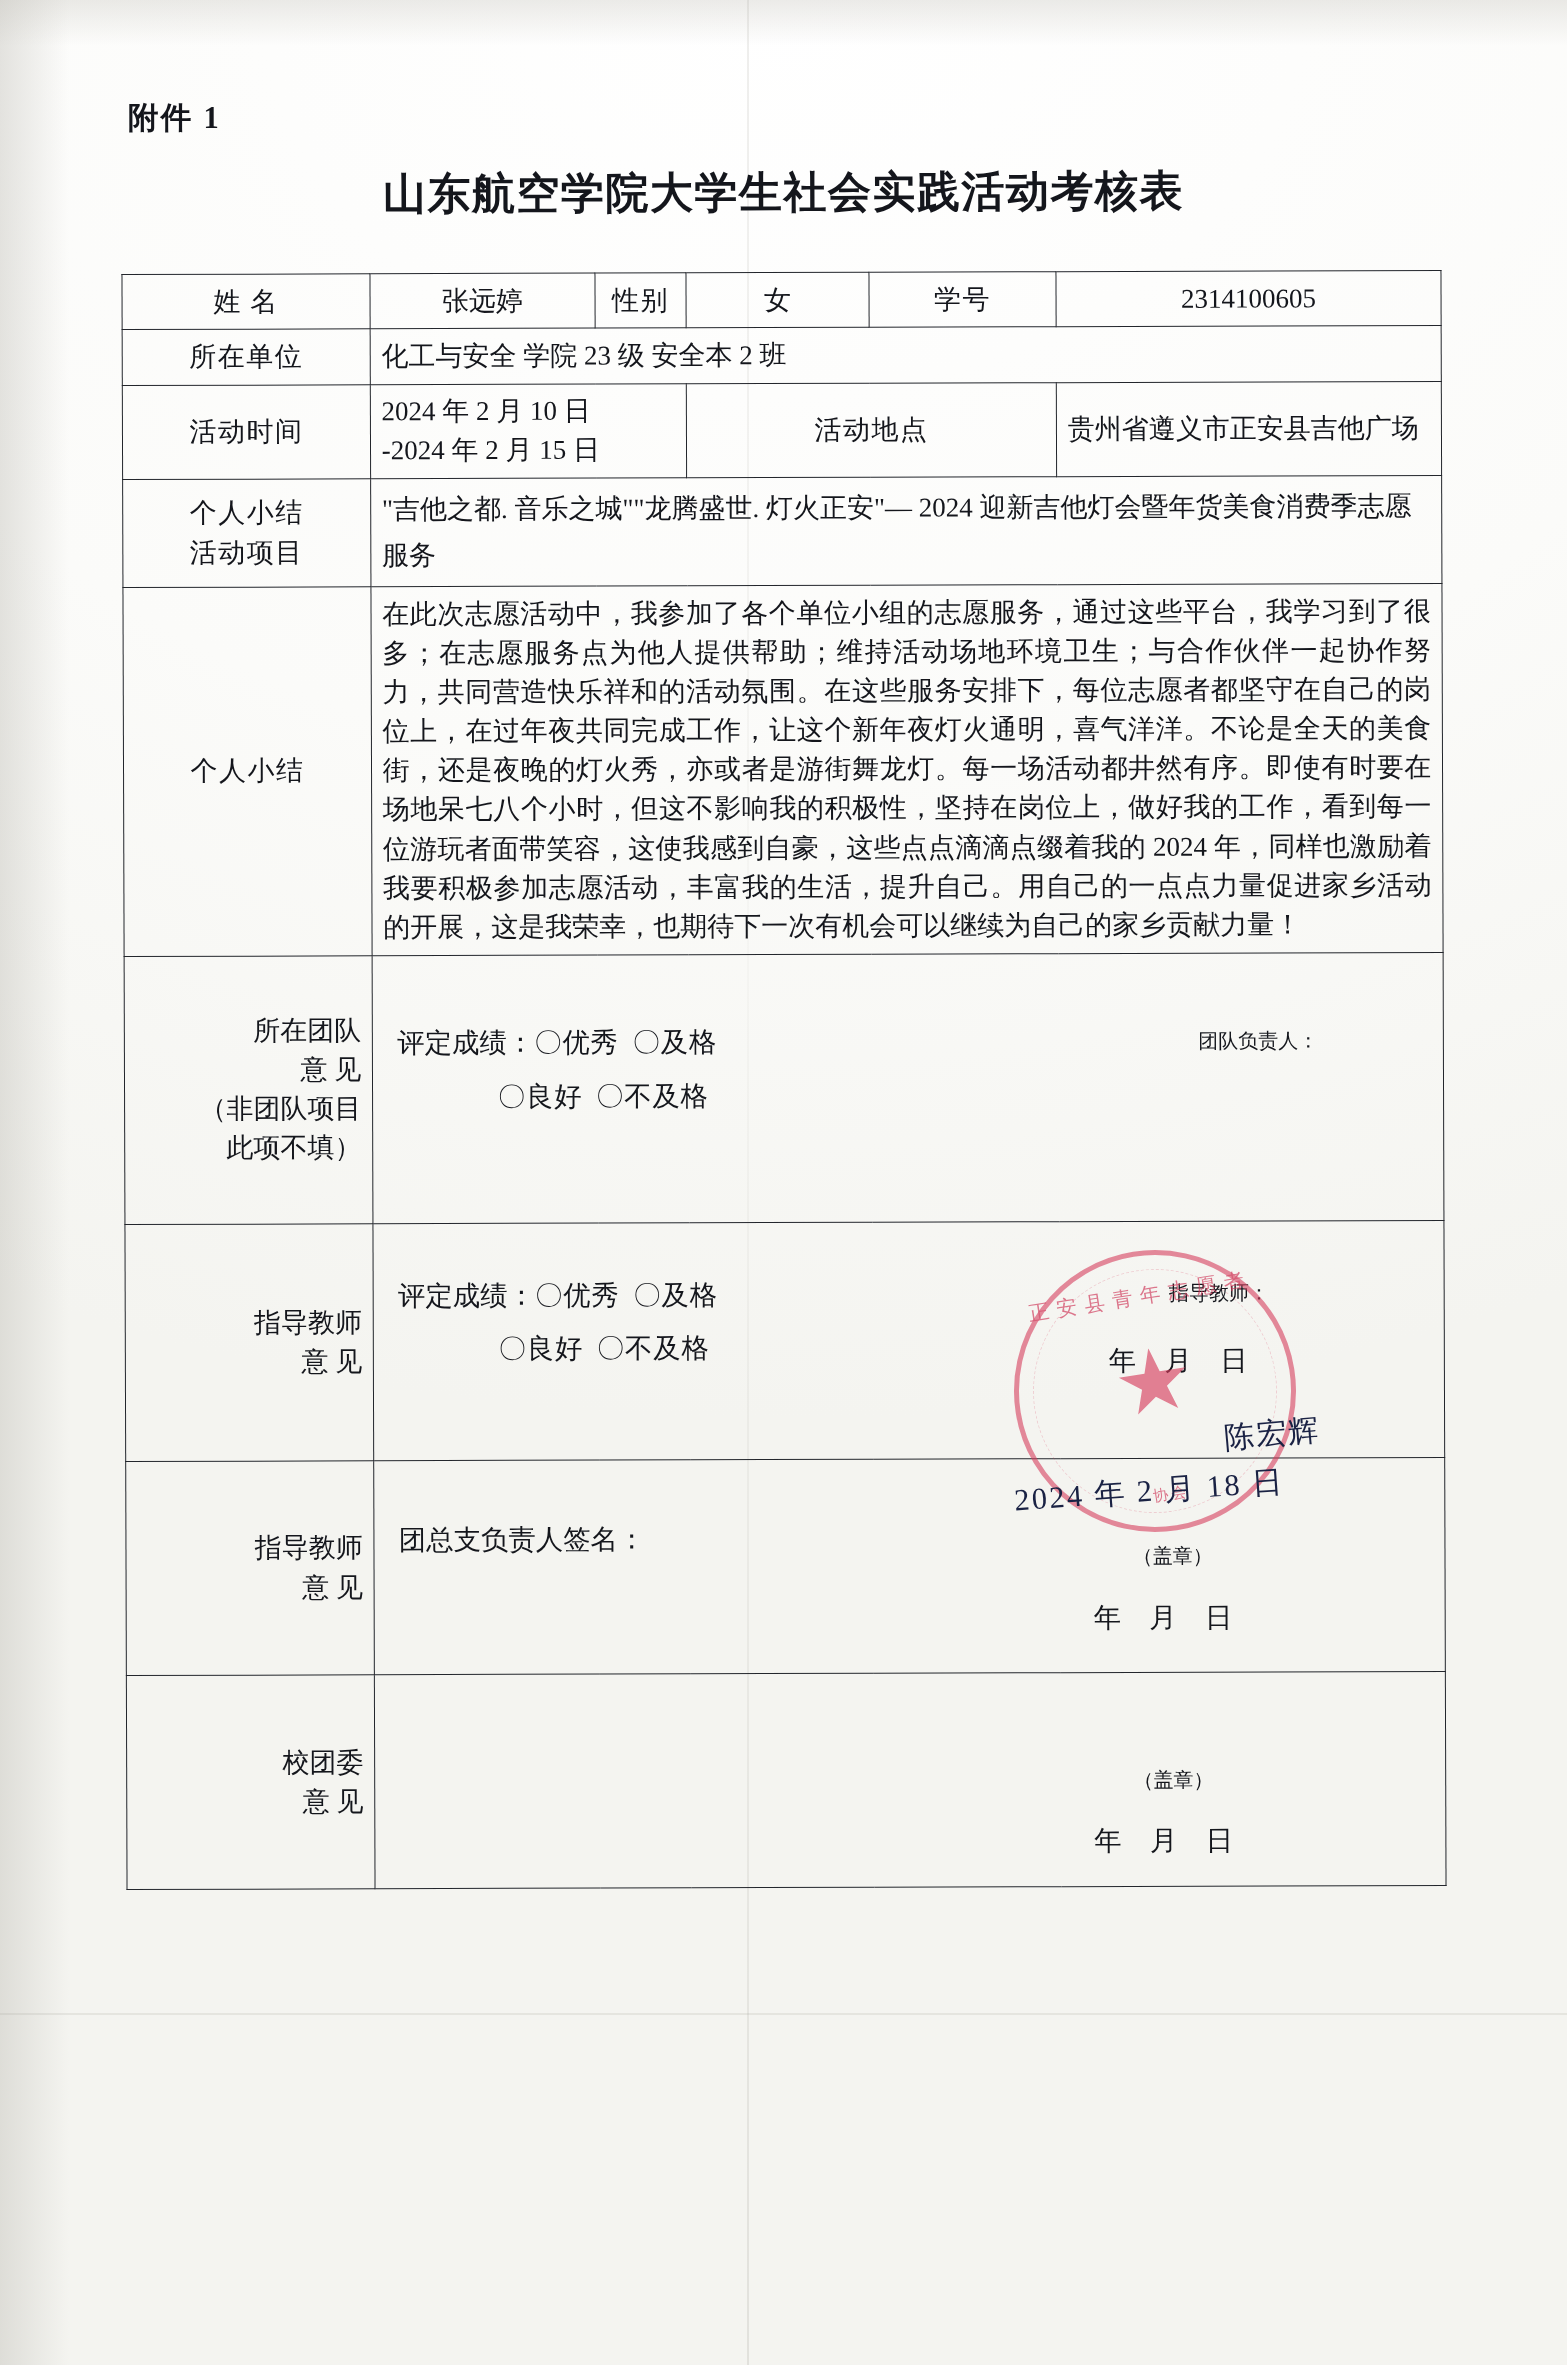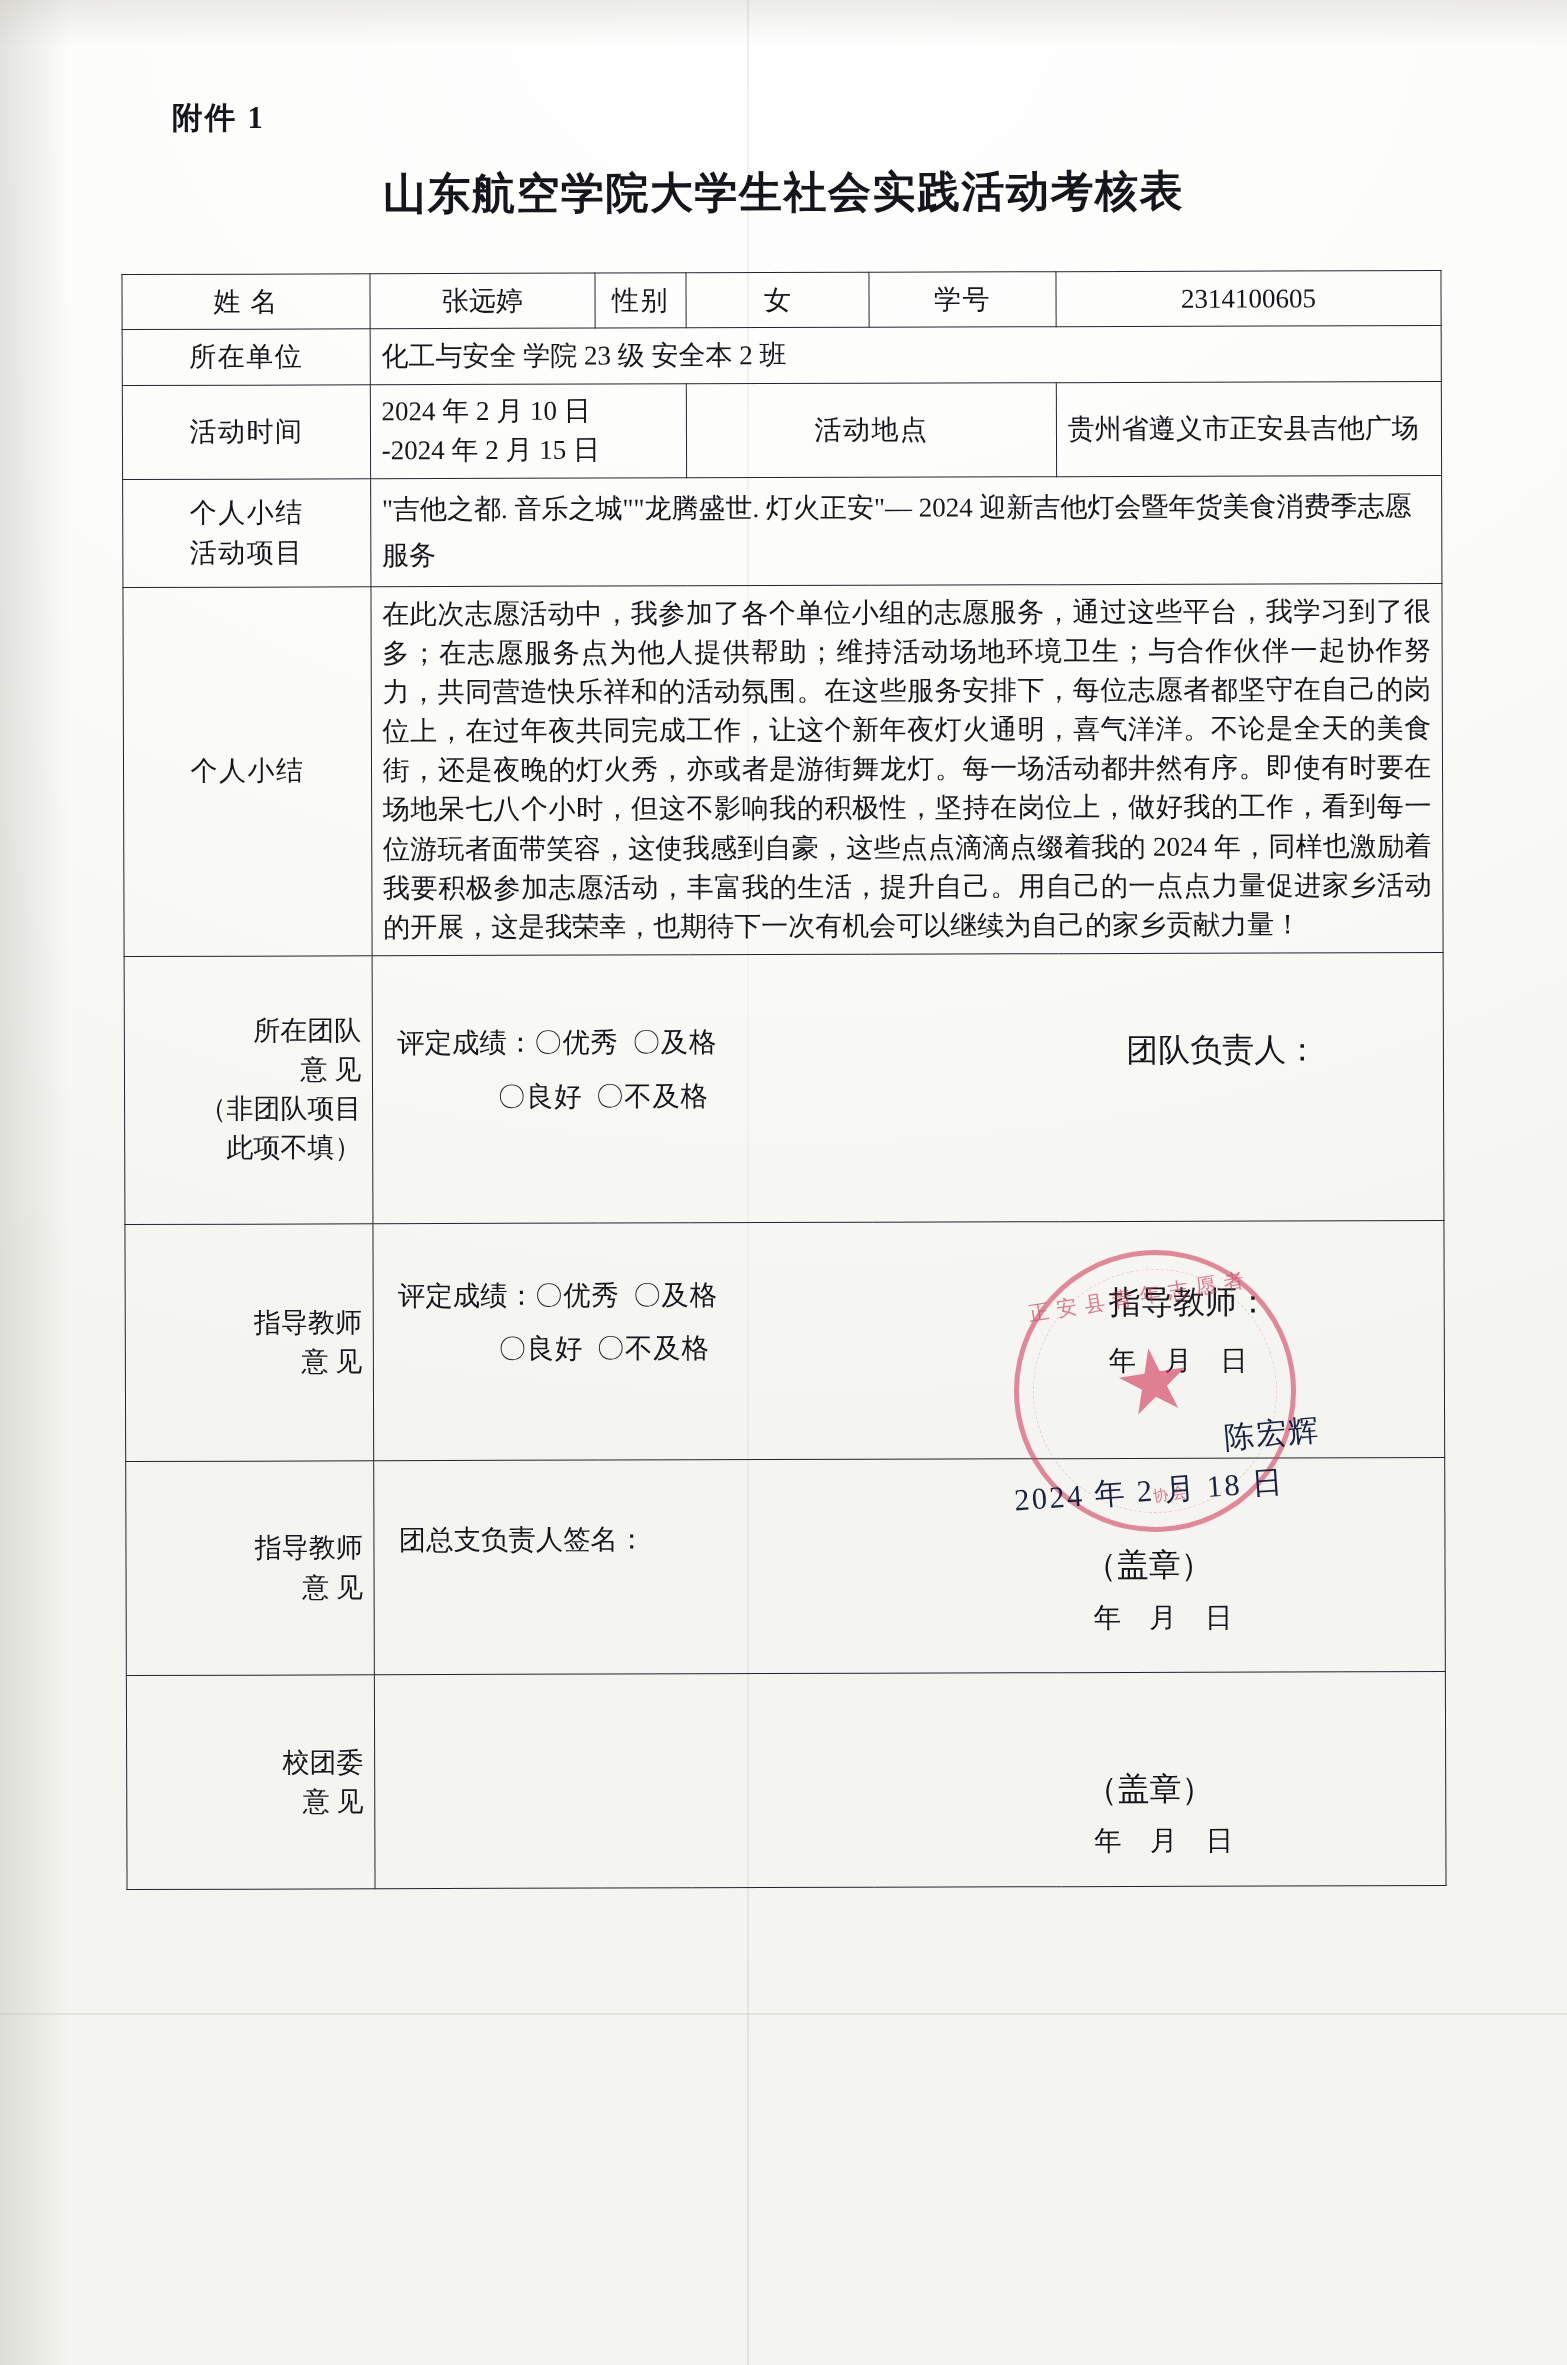--- a/index.html
+++ b/index.html
@@ -51,21 +51,20 @@
 
   
   .attach-label {
     position: absolute;
     left: 128px;
     top: 98px;
     font-size: 30.5px;
     font-weight: 700;
     letter-spacing: 2.3px;
     font-family: "Liberation Serif", serif;
-    margin-left: 44px;
   }
 
   
   .doc-title {
     position: absolute;
     left: 0; right: 0;
     top: 164px;
     text-align: center;
     font-size: 43px;
     font-weight: 700;
@@ -128,21 +127,21 @@
     position: relative;
     min-height: 130px;
     font-size: 27.4px;
   }
   .grade-line1 { margin-left: 13.7px; }
   .grade-line2 { margin-left: 114px; margin-top: 13.7px; }
   .sig-right {
     position: absolute;
     right: 114px;
     top: 4.6px;
-    font-size: 32px;
+    font-size: 20px;
     white-space: nowrap;
   }
   .date-right {
     position: absolute;
     right: 133px;
     top: 61px;
     font-size: 27.4px;
     letter-spacing: 10.7px;
     white-space: nowrap;
   }

